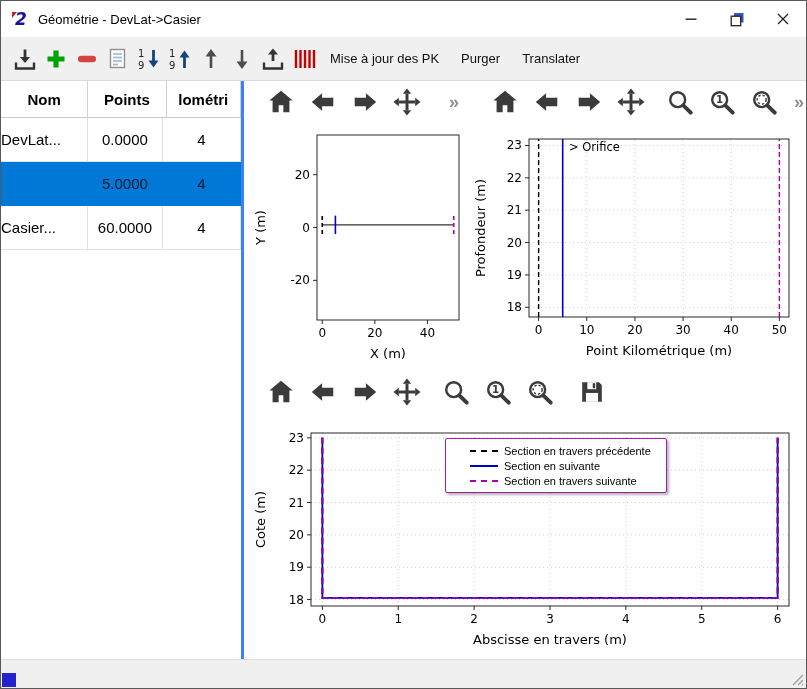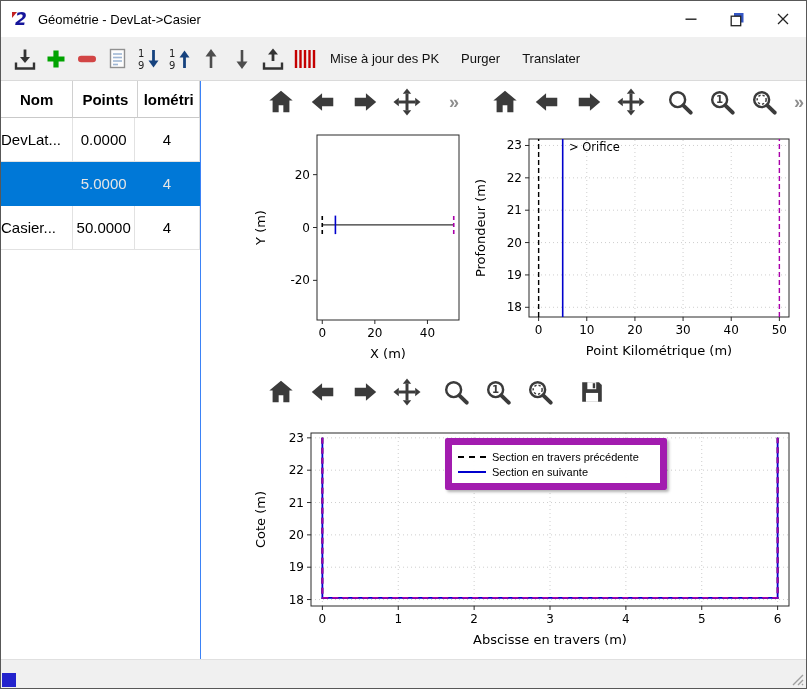--- a/index.html
+++ b/index.html
@@ -9,37 +9,37 @@
   .titlebar{position:absolute;left:0;top:0;right:0;height:36px;background:#fff;display:flex;align-items:center}
   .app-icon{margin-left:9px;flex:none}
   .title{margin-left:8px;font-size:13px;color:#000;white-space:nowrap}
   .win-controls{margin-left:auto;display:flex;height:100%}
   .win-btn{width:46px;height:100%;display:flex;align-items:center;justify-content:center}
   
   .toolbar{position:absolute;left:0;top:36px;right:0;height:44px;background:#f0f0f0;border-bottom:1px solid #dadada;display:flex;align-items:center;padding-left:8px}
   .tb-btn{width:31px;height:34px;display:flex;align-items:center;justify-content:center;flex:none}
   .tb-text{font-size:13px;color:#111;padding:0 11px;white-space:nowrap}
   
-  .table-panel{position:absolute;left:0;top:80px;width:200px;bottom:29px;background:#fff;border-right:1px solid #3b82f6}
+  .table-panel{position:absolute;left:0;top:80px;width:243px;bottom:29px;background:#fff;border-right:3px solid #3b82f6}
   .thead{display:flex;height:37px;font-weight:bold;font-size:15px}
   .th{display:flex;align-items:center;justify-content:center;border-right:1px solid #d0d0d0;border-bottom:1px solid #c9c9c9;overflow:hidden;white-space:nowrap;background:#fff}
   .col-nom{width:88px}.col-pk{width:75px}.col-pts{width:79px}
   .tr{display:flex;height:44px;font-size:15px}
   .td{display:flex;align-items:center;border-right:1px solid #e2e2e2;border-bottom:1px solid #e2e2e2;overflow:hidden;white-space:nowrap}
   .td.col-nom{justify-content:flex-start}
   .td.col-pk,.td.col-pts{justify-content:center}
-  .tr.selected .td{background:#0078d7;color:#e5e5e5;border-color:#0078d7}
+  .tr.selected .td{background:#0078d7;color:#0f172a;border-color:#0078d7}
   
   .content{position:absolute;left:243px;top:80px;right:0;bottom:29px;background:#fff}
   .ptb-btn{position:absolute;width:34px;height:34px;display:flex;align-items:center;justify-content:center}
   .chev{position:absolute;width:20px;height:22px;color:#8f8f8f;font-size:18px;font-weight:bold;display:flex;align-items:center;justify-content:center}
   .plot{position:absolute}
   svg text{font-family:"DejaVu Sans","Liberation Sans",sans-serif}
   
-  .legend{position:absolute;left:201px;top:357px;width:222px;background:rgba(255,255,255,0.95);border:7px solid #a21caf;border-radius:2px;box-shadow:2px 2px 3px rgba(0,0,0,0.3);padding:4px 6px;z-index:5}
+  .legend{position:absolute;left:201px;top:357px;width:222px;background:rgba(255,255,255,0.95);border:1px solid #a21caf;border-radius:2px;box-shadow:2px 2px 3px rgba(0,0,0,0.3);padding:4px 24px;z-index:5}
   .legend-entry{display:flex;align-items:center;height:15px;font-size:11px;color:#000;white-space:nowrap}
   .legend .sample{width:28px;height:0;margin-right:6px;flex:none}
   
   .statusbar{position:absolute;left:0;bottom:0;right:0;height:29px;background:#f0f0f0;border-top:1px solid #e0e0e0}
   .status-icon{position:absolute;left:1px;bottom:1px;width:14px;height:14px;background:#2323cd}
   .grip{position:absolute;right:2px;bottom:2px}
 </style>
 </head>
 <body>
 
@@ -205,21 +205,21 @@
       <div class="td col-pk">0.0000</div>
       <div class="td col-pts">4</div>
     </div>
     <div class="tr selected">
       <div class="td col-nom"></div>
       <div class="td col-pk">5.0000</div>
       <div class="td col-pts">4</div>
     </div>
     <div class="tr">
       <div class="td col-nom">Casier...</div>
-      <div class="td col-pk">50.0000</div>
+      <div class="td col-pk">60.0000</div>
       <div class="td col-pts">4</div>
     </div>
   </div>
 
   <div class="content">
 
     <div class="ptb-btn" style="left:20px;top:4px">
         <svg width="28" height="28">
           <use href="#i-home"></use>
         </svg>
@@ -436,20 +436,24 @@
 
     <div class="legend">
       <div class="legend-entry">
         <span class="sample" style="border-top: 2px dashed rgb(0, 0, 0);"></span>
         <span>Section en travers précédente</span>
       </div>
       <div class="legend-entry">
         <span class="sample" style="border-top: 2px solid rgb(0, 0, 205);"></span>
         <span>Section en suivante</span>
       </div>
+      <div class="legend-entry">
+        <span class="sample" style="border-top: 2px dashed rgb(170, 0, 170);"></span>
+        <span>Section en travers suivante</span>
+      </div>
     </div>
   </div>
 
   <div class="statusbar">
     <div class="status-icon"></div>
     <svg class="grip" width="13" height="13">
       <path d="M12 2 L2 12 M12 7 L7 12 M12 11 L11 12" stroke="#9f9f9f" stroke-width="1.4" fill="none"></path>
     </svg>
   </div>
 

